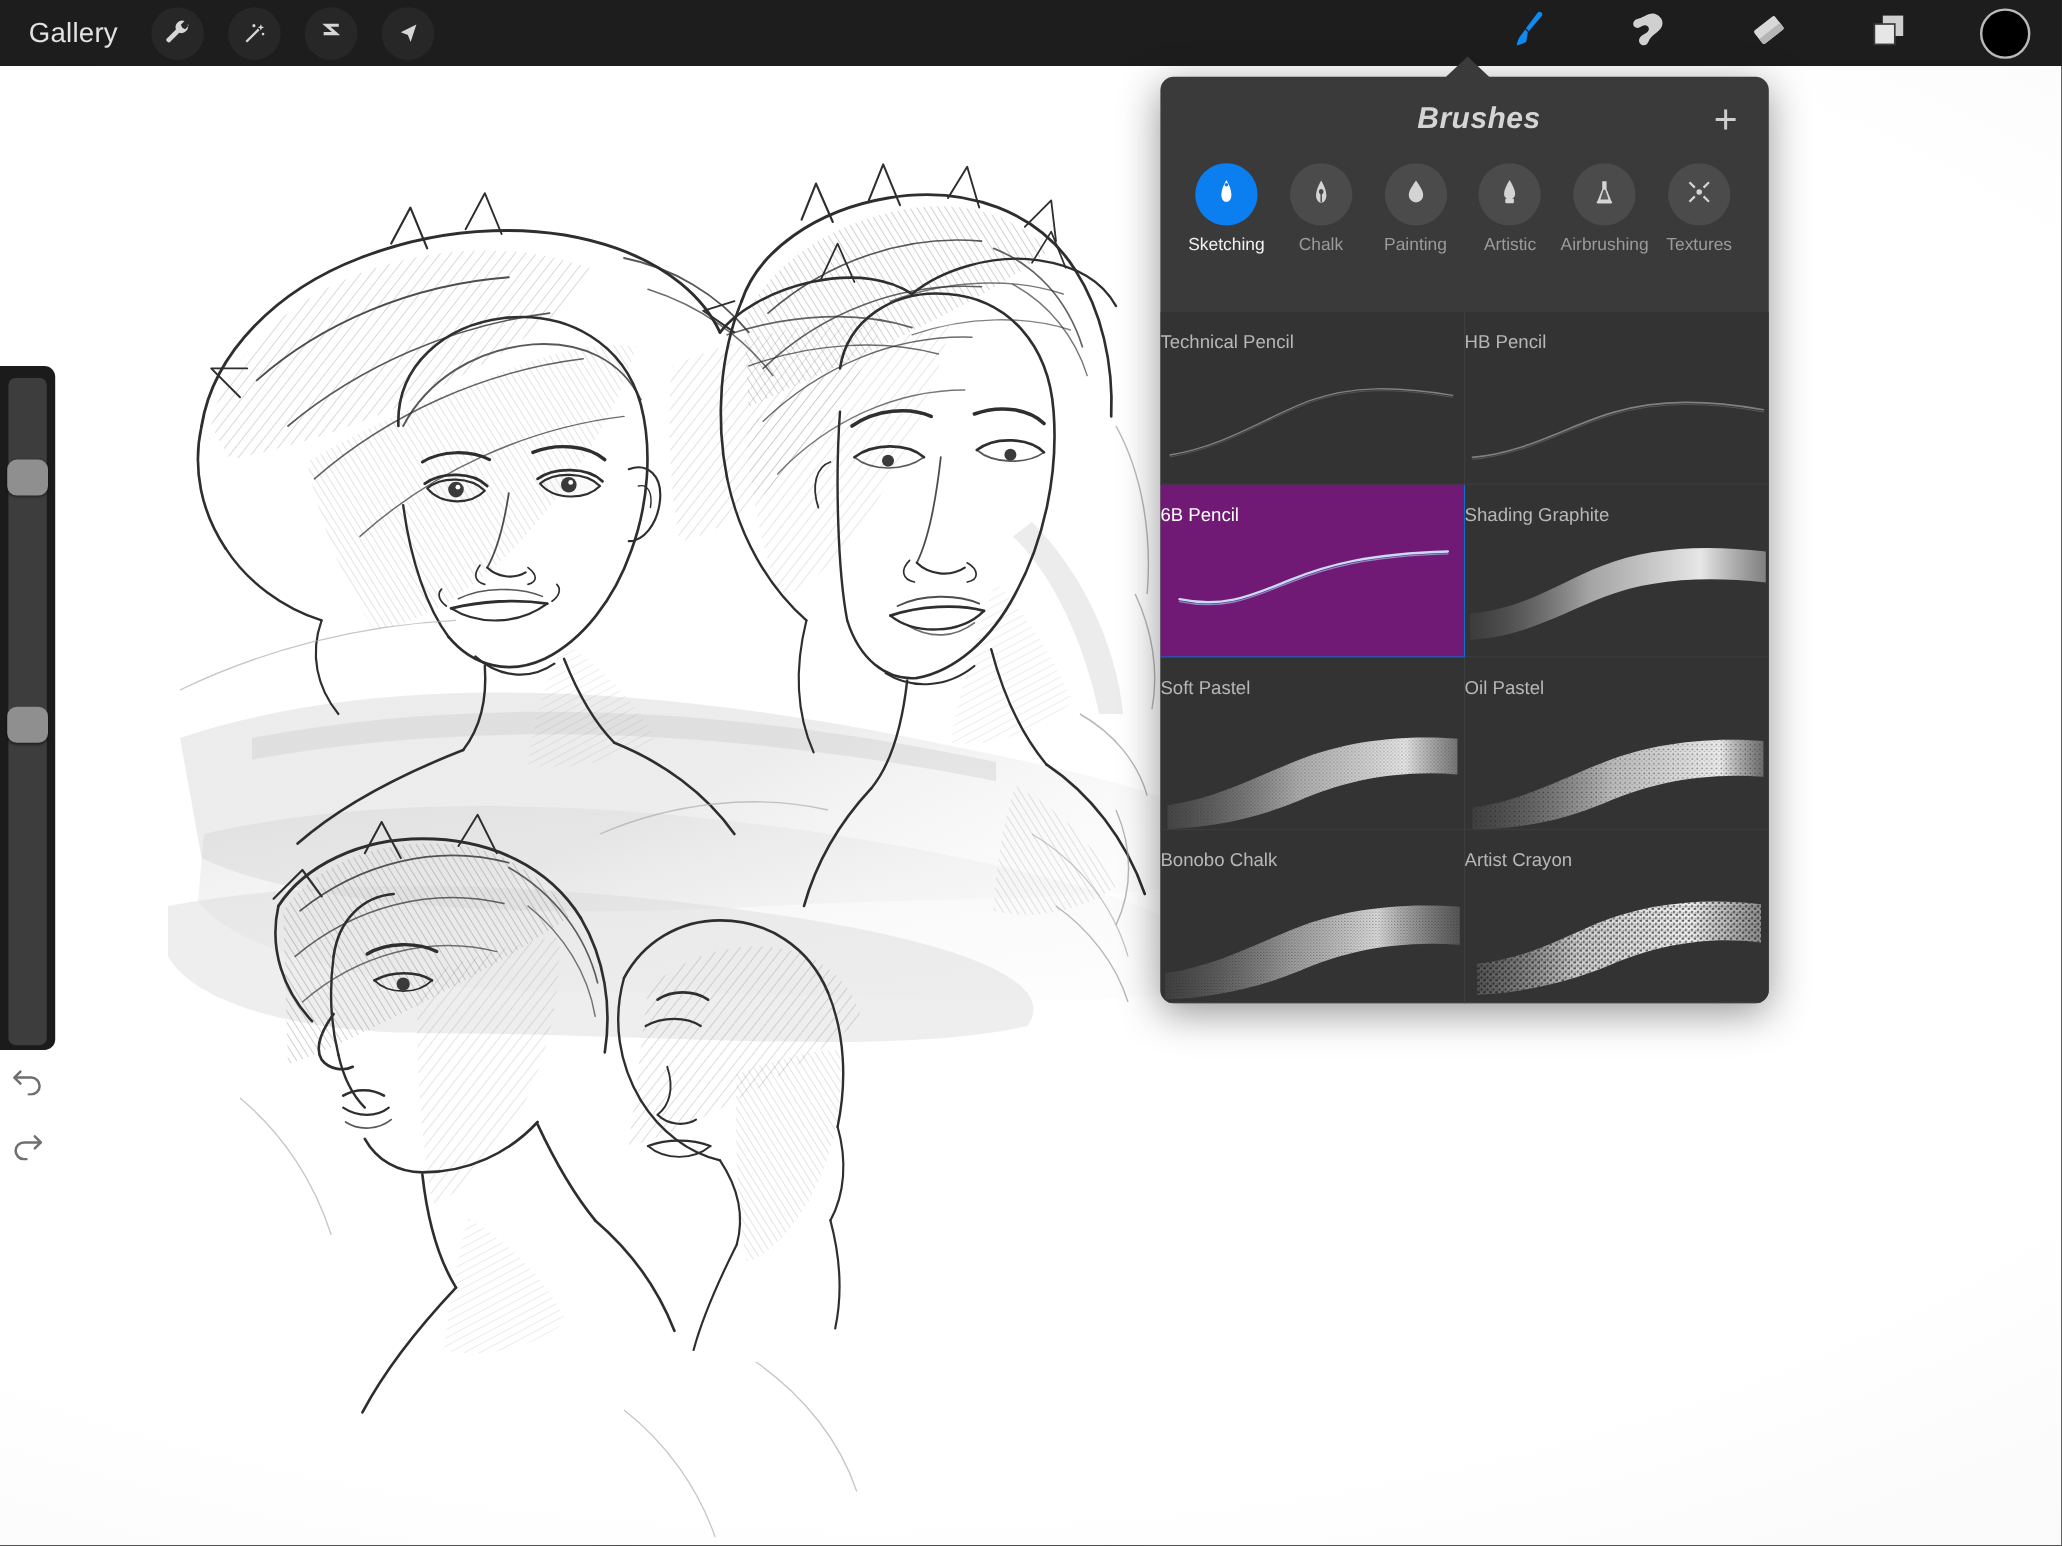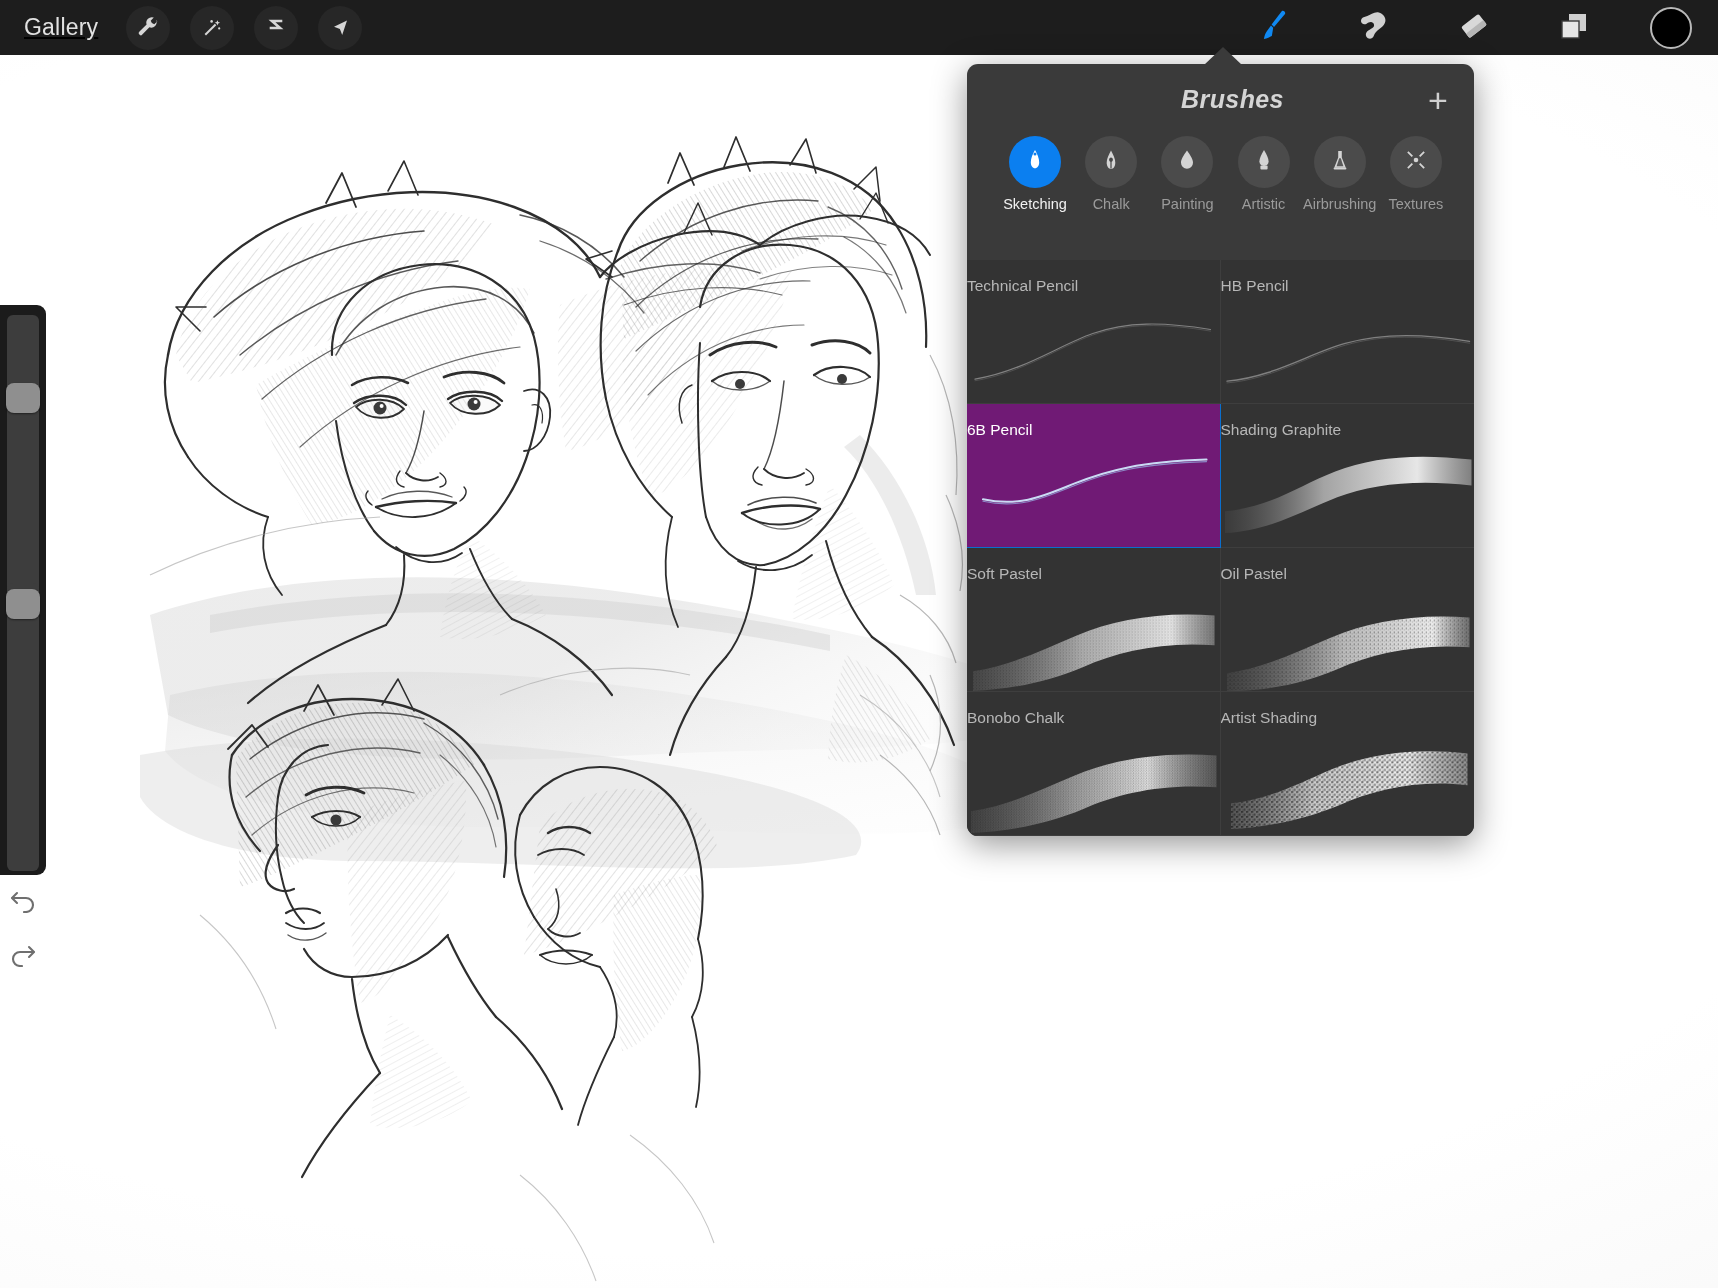--- a/index.html
+++ b/index.html
@@ -41,21 +41,21 @@
   
   .topbar {
     position: absolute;
     left: 0; top: 0;
     width: 1718px; height: 55px;
     background: #1d1d1d;
     display: flex;
     align-items: center;
     z-index: 40;
   }
-  .topbar-left { display: flex; align-items: center; gap: 20px; padding-left: 24px; text-decoration: underline; }
+  .topbar-left { display: flex; align-items: center; gap: 20px; padding-left: 24px; }
   .gallery-label {
     color: #e2e2e2;
     font-size: 23px;
     letter-spacing: .2px;
     padding-right: 8px;
     white-space: nowrap;
   }
   .round-btn {
     width: 44px; height: 44px;
     border-radius: 50%;
@@ -163,21 +163,21 @@
     color: #cfcfcf;
     font-size: 34px;
     font-weight: 300;
     line-height: 1;
     user-select: none;
   }
 
   .categories {
     display: flex;
     justify-content: space-between;
-    padding: 0 22px 0 32px;
+    padding: 0 22px 0 19px;
     height: 92px;
   }
   .cat {
     width: 72px;
     display: flex; flex-direction: column;
     align-items: center;
     gap: 8px;
   }
   .cat-icon {
     width: 52px; height: 52px;
@@ -787,21 +787,21 @@
             </defs>
             <g>
               <path d="M4,120 C44,114 74,98 108,84 C146,68 194,60 250,64 L250,96 C196,92 152,102 116,118 C82,132 46,140 4,142 Z" fill="url(#bc1)"></path>
               <path d="M4,120 C44,114 74,98 108,84 C146,68 194,60 250,64 L250,96 C196,92 152,102 116,118 C82,132 46,140 4,142 Z" fill="url(#grain3)"></path>
             </g>
           </svg>
         </div>
       </div>
 
       <div class="brush-cell">
-        <div class="brush-name">Artist Shading</div>
+        <div class="brush-name">Artist Crayon</div>
         <div class="brush-preview">
           <svg viewBox="0 0 253 144" preserveAspectRatio="none">
             <defs>
               <linearGradient id="ac1" x1="0" y1="0" x2="1" y2="0">
                 <stop offset="0%" stop-color="#8a8a8a" stop-opacity="0.4"></stop>
                 <stop offset="35%" stop-color="#e0e0e0" stop-opacity="0.9"></stop>
                 <stop offset="75%" stop-color="#f6f6f6" stop-opacity="0.98"></stop>
                 <stop offset="100%" stop-color="#cfcfcf" stop-opacity="0.6"></stop>
               </linearGradient>
               <pattern id="grain4" width="5" height="5" patternUnits="userSpaceOnUse">

